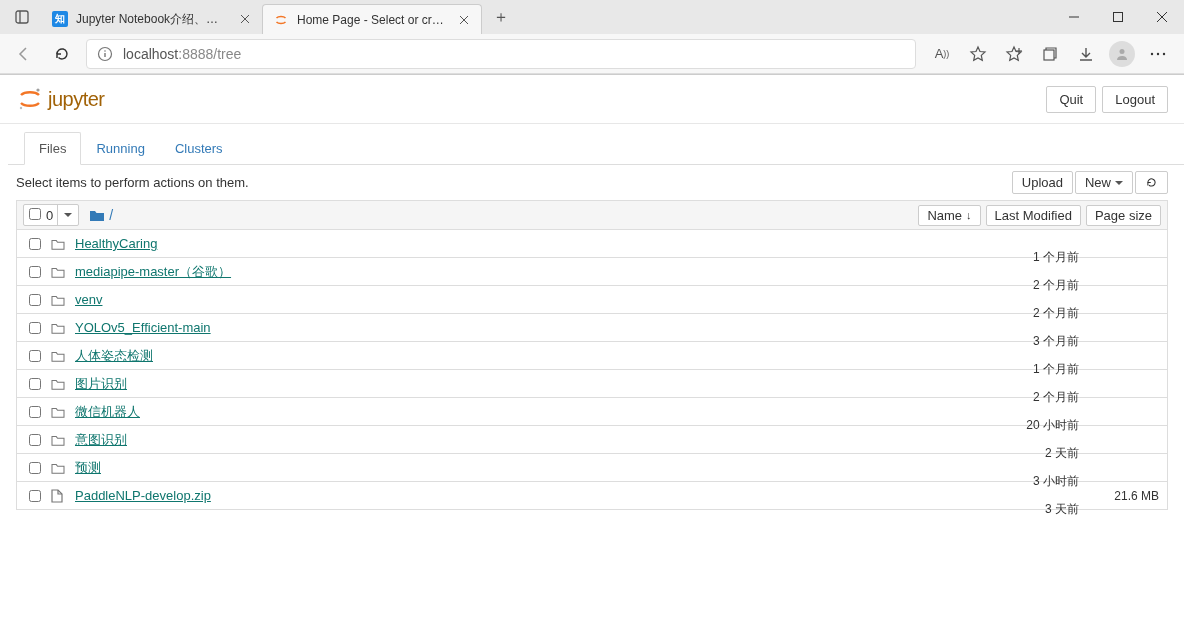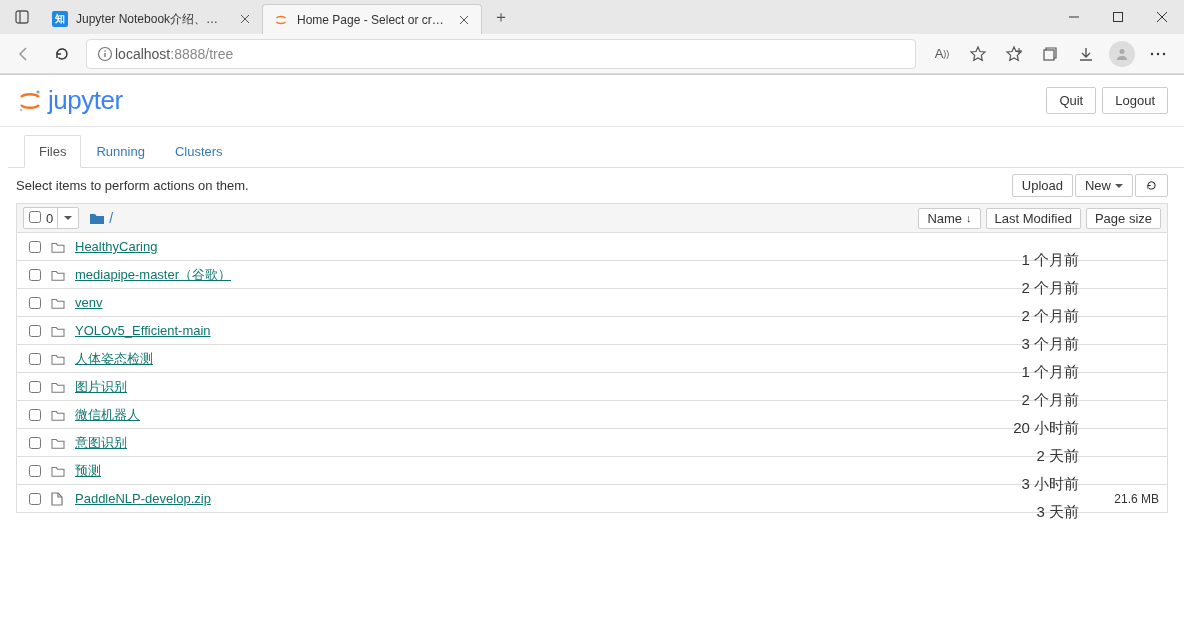--- a/index.html
+++ b/index.html
@@ -14,34 +14,34 @@
 .tab.active { background: #f7f7f7; border: 1px solid #ccc; border-bottom: none; }
 .tab .favicon { width: 16px; height: 16px; display: flex; align-items: center; justify-content: center; font-size: 12px; }
 .tab .title { white-space: nowrap; overflow: hidden; text-overflow: ellipsis; flex: 1; }
 .tab .close { width: 14px; height: 14px; display: flex; align-items: center; justify-content: center; color: #555; }
 .newtab { width: 30px; height: 30px; display: flex; align-items: center; justify-content: center; color: #555; font-size: 16px; margin-left: 4px; }
 .win-controls { margin-left: auto; display: flex; }
 .win-btn { width: 44px; height: 34px; display: flex; align-items: center; justify-content: center; color: #333; }
 
 .addr-bar { display: flex; align-items: center; height: 40px; background: #f7f7f7; padding: 0 10px; gap: 10px; border-bottom: 1px solid #ddd; }
 .nav-btn { width: 28px; height: 28px; display: flex; align-items: center; justify-content: center; color: #777; }
-.addr-field { flex: 1; display: flex; align-items: center; height: 30px; background: #fff; border: 1px solid #ddd; border-radius: 4px; padding: 0 10px; gap: 2px; font-size: 14px; }
+.addr-field { flex: 1; display: flex; align-items: center; height: 30px; background: #fff; border: 1px solid #ddd; border-radius: 4px; padding: 0 10px; gap: 10px; font-size: 14px; }
 .addr-field .info { color: #777; }
 .addr-field .url { color: #555; }
 .addr-field .url .grey { color: #888; }
 .addr-right { display: flex; gap: 4px; align-items: center; }
 .addr-icon { width: 32px; height: 32px; display: flex; align-items: center; justify-content: center; color: #555; }
 .avatar { width: 26px; height: 26px; border-radius: 50%; background: #ddd; display: flex; align-items: center; justify-content: center; }
 
 
 .jupyter { max-width: 1184px; margin: 0 auto; }
 .header { display: flex; align-items: center; padding: 10px 16px; border-bottom: 1px solid #e7e7e7; }
 .logo { display: flex; align-items: center; gap: 4px; }
 .logo-glyph { width: 28px; height: 28px; }
-.logo-text { font-size: 26px; color: #3b82f6; letter-spacing: -0.5px; }
+.logo-text { font-size: 20px; color: #a16207; letter-spacing: -0.5px; }
 .header-btns { margin-left: auto; display: flex; gap: 6px; }
 .btn { background: #fff; border: 1px solid #ccc; border-radius: 2px; padding: 5px 12px; font-size: 13px; color: #333; cursor: pointer; }
 
 .jtabs { display: flex; padding: 0 16px; border-bottom: 1px solid #ddd; margin-top: 8px; margin-left: 8px; }
 .jtab { padding: 8px 14px; font-size: 13px; color: #337ab7; cursor: pointer; border: 1px solid transparent; margin-bottom: -1px; }
 .jtab.active { color: #555; border: 1px solid #ddd; border-bottom-color: #fff; border-radius: 2px 2px 0 0; background: #fff; }
 
 .toolbar-row { display: flex; align-items: center; padding: 6px 16px; gap: 10px; }
 .hint { font-size: 13px; color: #333; }
 .toolbar-right { margin-left: auto; display: flex; gap: 2px; }
@@ -56,21 +56,21 @@
 .sel-box .dd { border-left: 1px solid #ccc; padding: 0 6px; height: 100%; display: flex; align-items: center; }
 .crumb { display: flex; align-items: center; gap: 4px; color: #337ab7; margin-left: 4px; font-size: 14px; }
 .col-btns { margin-left: auto; display: flex; gap: 5px; padding-right: 6px; }
 .col-btn { background: #fff; border: 1px solid #ccc; border-radius: 2px; padding: 2px 8px; font-size: 13px; color: #333; display: inline-flex; align-items: center; gap: 4px; }
 .arrow-down { font-size: 11px; }
 
 .row { display: flex; align-items: center; border: 1px solid #ddd; border-top: none; height: 28px; padding: 0 8px; }
 .row input[type=checkbox] { margin: 0 10px 0 4px; }
 .row .icon { width: 16px; margin-right: 8px; color: #777; }
 .row .name { color: #0f766e; font-size: 13px; }
-.row .modified { margin-left: auto; font-size: 15px; color: #333; text-align: right; min-width: 90px; margin-top: 28px; }
+.row .modified { margin-left: auto; font-size: 12px; color: #333; text-align: right; min-width: 90px; margin-top: 28px; }
 .row .size { font-size: 12px; color: #333; width: 70px; text-align: right; margin-left: 10px; }
 
 input[type=checkbox] { width: 12px; height: 12px; }
 svg { display: block; }
 </style>
 </head>
 <body>
 
 <div class="browser-chrome">
   <div class="tab-strip">

